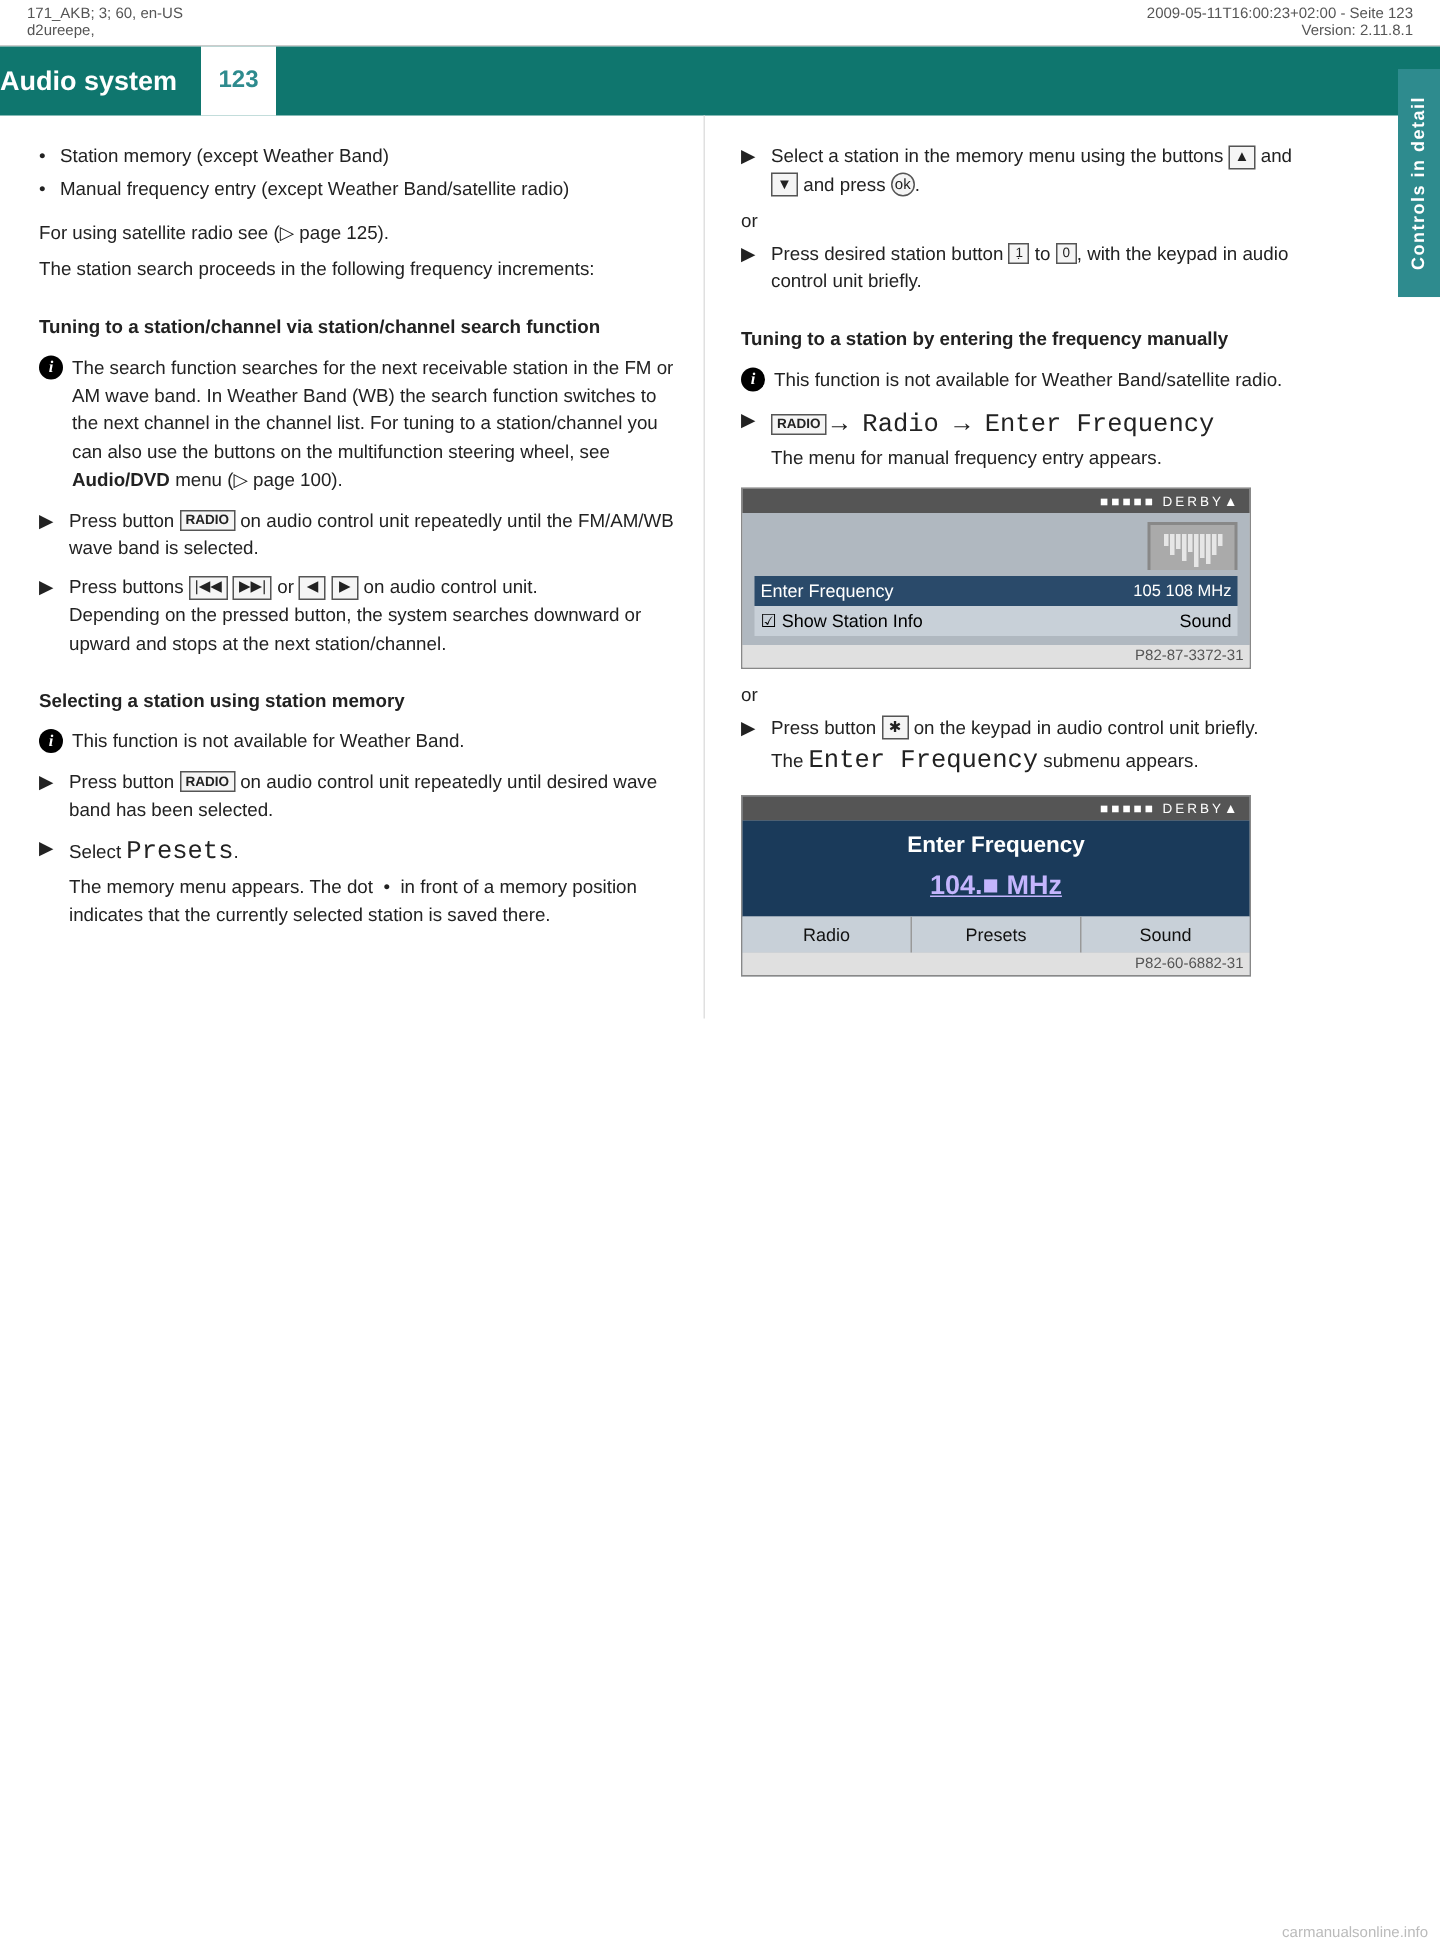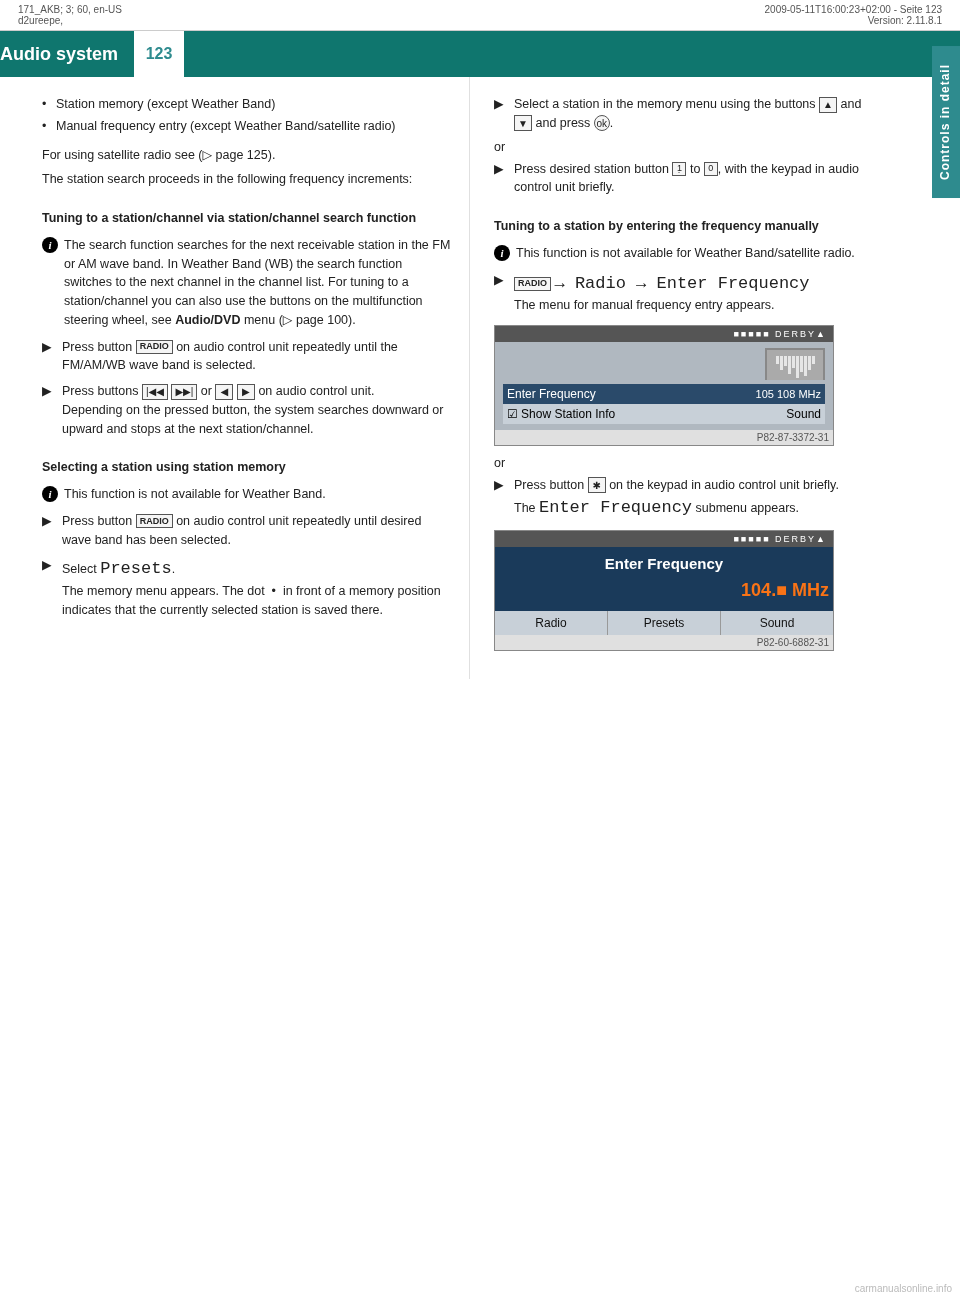--- a/index.html
+++ b/index.html
@@ -75,21 +75,21 @@
 
     
     .content-wrapper {
       display: flex;
       padding: 0;
       position: relative;
     }
 
     .left-column {
       width: 470px;
-      padding: 18px 18px 18px 42px;
+      padding: 18px 18px 18px 26px;
       border-right: 1px solid #e0e0e0;
     }
 
     .right-column {
       width: 462px;
       padding: 18px 50px 18px 24px;
     }
 
     
     .bullet-list {
@@ -294,25 +294,26 @@
     .screen2-title-area {
       background: #1a3a5a;
       color: #fff;
       text-align: center;
       padding: 8px 4px 4px;
       font-size: 15px;
       font-weight: bold;
     }
     .screen2-freq-area {
       background: #1a3a5a;
-      color: #f97316;
-      text-align: right;
+      color: #c4b5fd;
+      text-align: center;
       padding: 4px 4px 10px;
       font-size: 18px;
       font-weight: bold;
+      text-decoration: underline;
     }
     .screen2-bottom-row {
       display: flex;
       background: #c8d0d8;
     }
     .screen2-bottom-cell {
       flex: 1;
       text-align: center;
       padding: 5px 4px;
       font-size: 12px;

